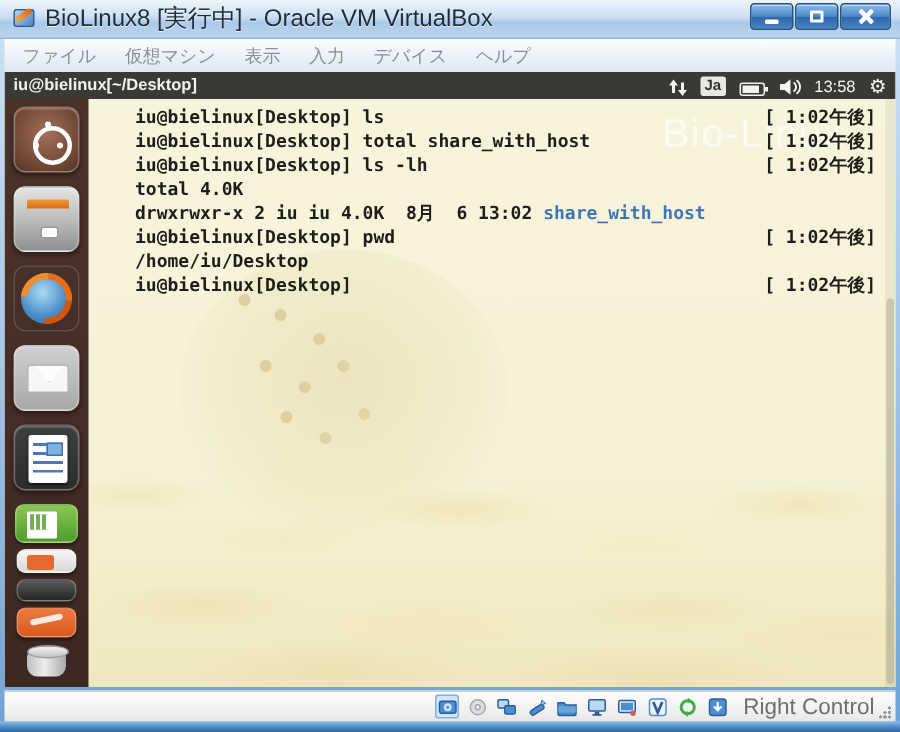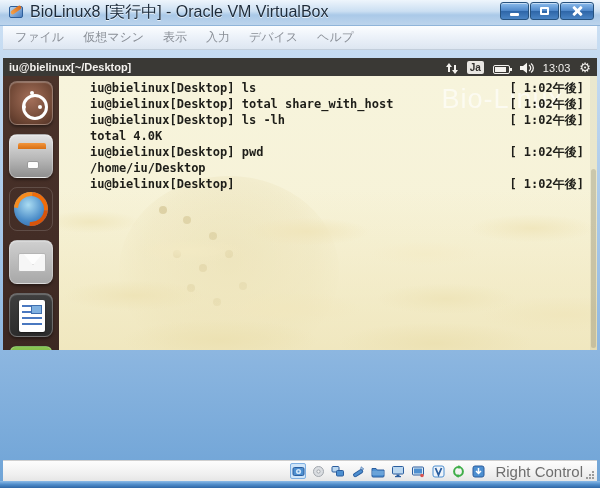--- a/index.html
+++ b/index.html
@@ -37,21 +37,21 @@
   
   .menubar {
     position:absolute; top:26px; left:3px; right:3px; height:24px;
     background:linear-gradient(180deg,#fbfdff 0%,#eaf0f8 55%,#dde6f1 100%);
     display:flex; align-items:center; gap:19px; padding:0 12px;
     border-bottom:1px solid #c3cedb;
   }
   .menu-item { font-size:12px; color:#8a8f97; white-space:nowrap; }
 
   
-  .vm-screen { position:absolute; top:58px; left:3px; right:3px; height:292px; background:#f6f2d8; overflow:hidden; }
+  .vm-screen { position:absolute; top:48px; left:3px; right:3px; height:410px; background:#f6f2d8; overflow:hidden; }
 
   .unity-panel {
     position:absolute; top:0; left:0; right:0; height:18px; background:#3a3935;
     display:flex; align-items:center; padding:0 6px; color:#f4f2ee;
   }
   .panel-title { font-size:11px; font-weight:bold; white-space:nowrap; }
   .indicators { margin-left:auto; display:flex; align-items:flex-end; gap:9px; }
   .net-arrows { display:flex; gap:1px; align-items:center; height:11px; }
   .arr { position:relative; width:5px; height:11px; }
   .arr::before { content:""; position:absolute; left:1.5px; top:2px; width:2px; height:7px; background:#f4f2ee; }
@@ -203,21 +203,21 @@
           <span class="arr up"></span>
             <span class="arr down"></span>
         </span>
         <span class="ja-badge">Ja</span>
         <span class="battery"></span>
         <svg class="vol" width="15" height="12" viewBox="0 0 15 12">
           <path d="M1 4 h3 l4 -3.2 v10.4 l-4 -3.2 h-3 z" fill="#f4f2ee"></path>
           <path d="M10 3 a3.5 3.5 0 0 1 0 6" fill="none" stroke="#f4f2ee" stroke-width="1.3"></path>
           <path d="M12 1.5 a5.5 5.5 0 0 1 0 9" fill="none" stroke="#f4f2ee" stroke-width="1.3"></path>
         </svg>
-        <span class="clock-text">13:03</span>
+        <span class="clock-text">13:58</span>
         <span class="gear">⚙</span>
       </div>
     </div>
 
     <div class="vm-body">
 
       <div class="launcher">
         <div class="tile tile-dash"></div>
         <div class="tile tile-files"></div>
         <div class="tile tile-firefox">
@@ -254,20 +254,24 @@
           </div>
           <div class="tline">
             <span class="tl">iu@bielinux[Desktop] ls -lh</span>
             <span class="tr">[ 1:02午後]</span>
           </div>
           <div class="tline">
             <span class="tl">total 4.0K</span>
             <span class="tr"></span>
           </div>
           <div class="tline">
+            <span class="tl"><span>drwxrwxr-x 2 iu iu 4.0K  8月  6 13:02 </span><span class="dir">share_with_host</span></span>
+            <span class="tr"></span>
+          </div>
+          <div class="tline">
             <span class="tl">iu@bielinux[Desktop] pwd</span>
             <span class="tr">[ 1:02午後]</span>
           </div>
           <div class="tline">
             <span class="tl">/home/iu/Desktop</span>
             <span class="tr"></span>
           </div>
           <div class="tline">
             <span class="tl">iu@bielinux[Desktop]</span>
             <span class="tr">[ 1:02午後]</span>

